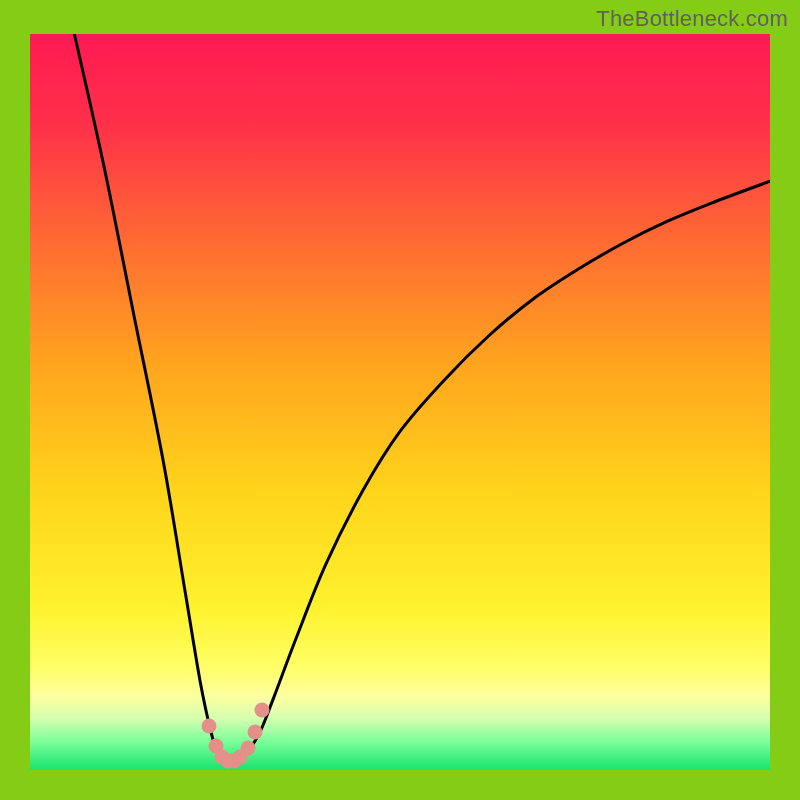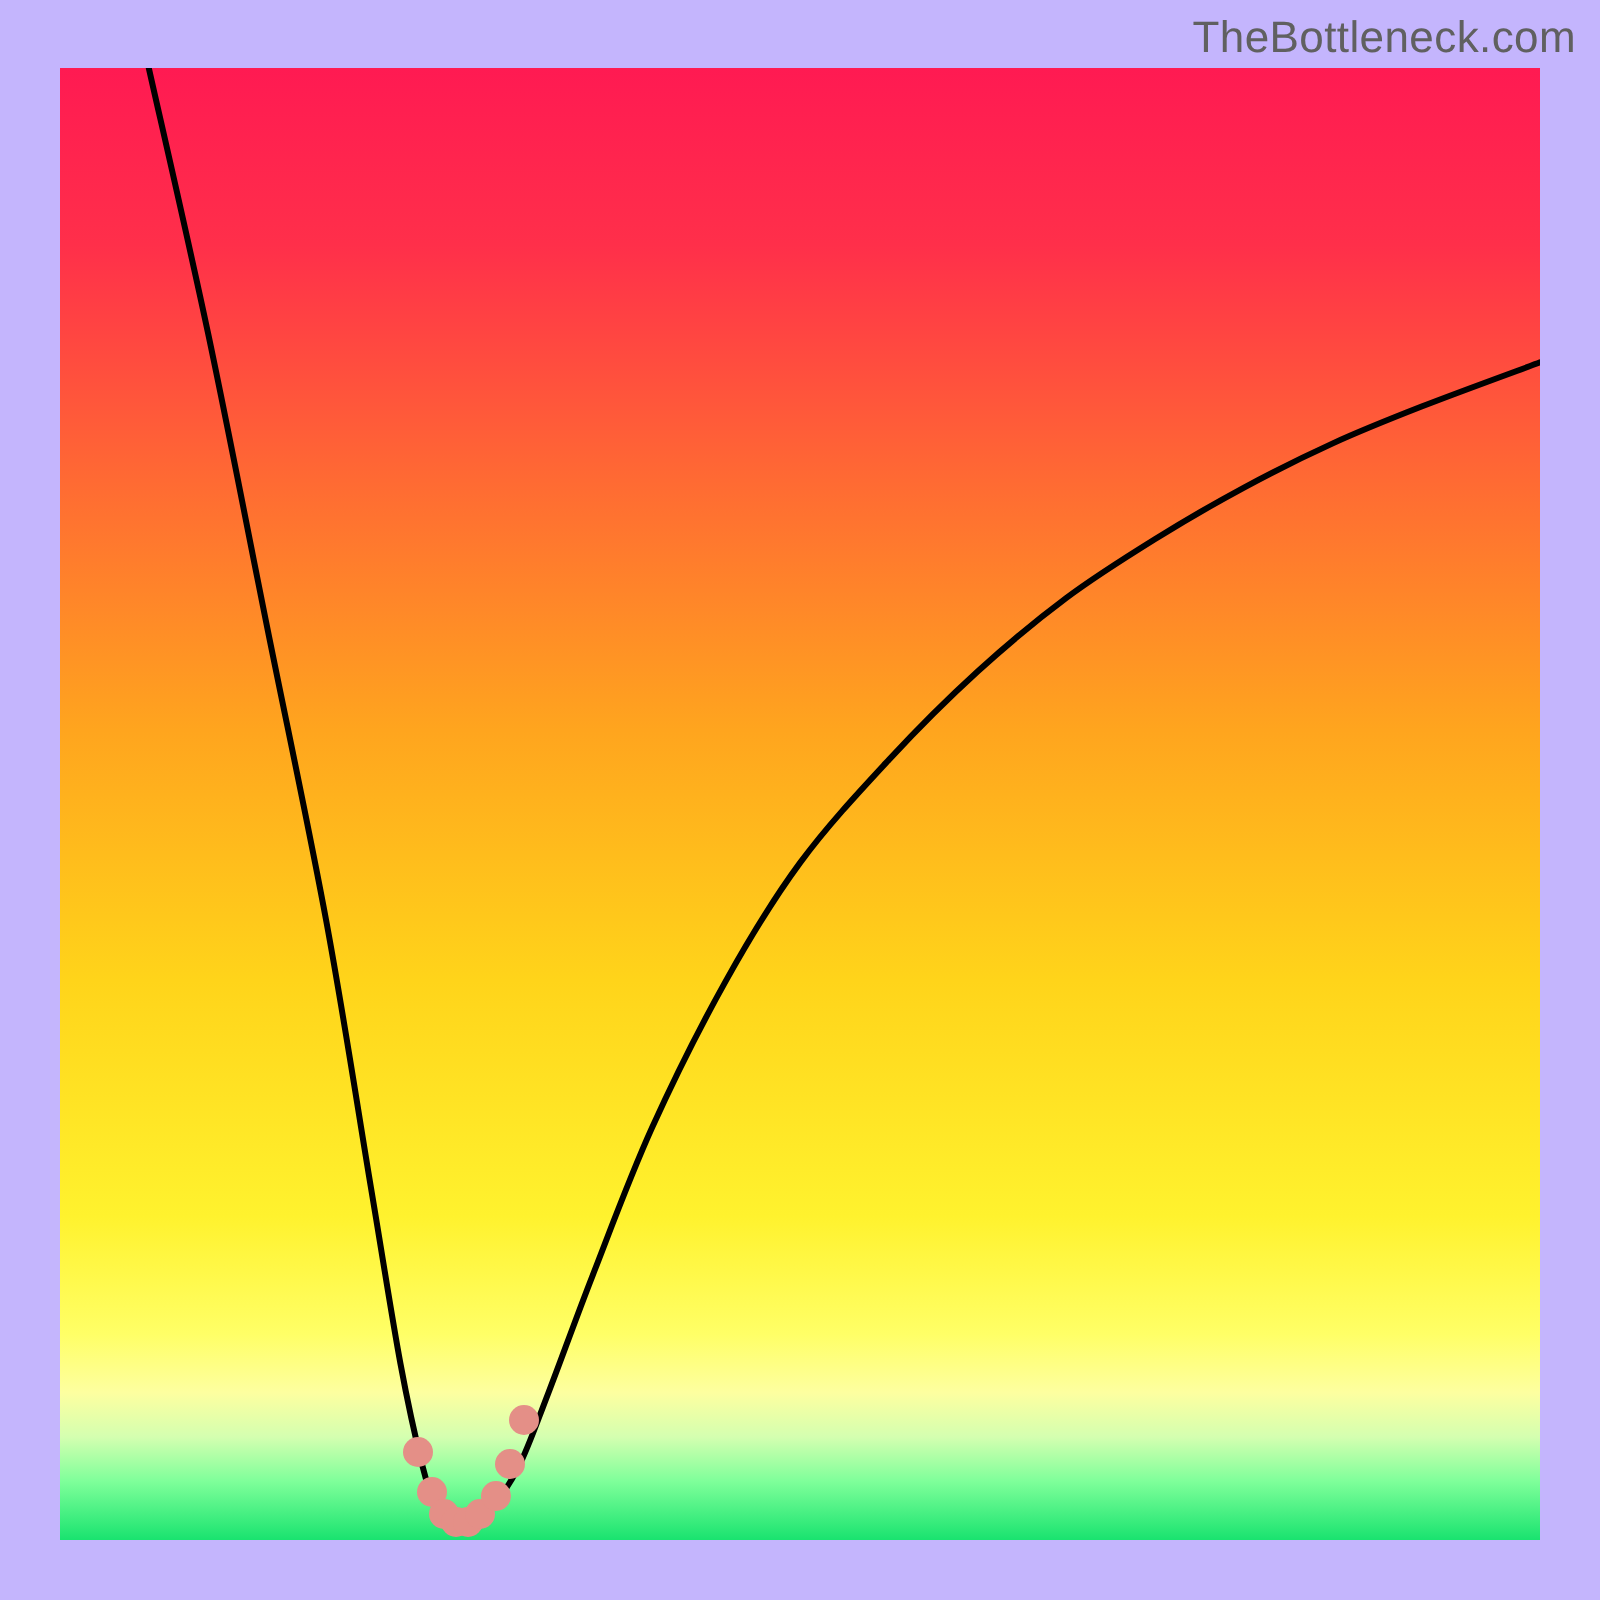--- a/index.html
+++ b/index.html
@@ -8,21 +8,21 @@
     width: 800px;
     height: 800px;
     overflow: hidden;
     background: #000;
     font-family: Arial, Helvetica, sans-serif;
   }
   .frame {
     position: relative;
     width: 800px;
     height: 800px;
-    background: #c4b5fd;
+    background: #84cc16;
   }
   .attribution {
     position: absolute;
     top: 6px;
     right: 12px;
     color: #606060;
     font-size: 22px;
     font-weight: 400;
     letter-spacing: 0.2px;
   }

